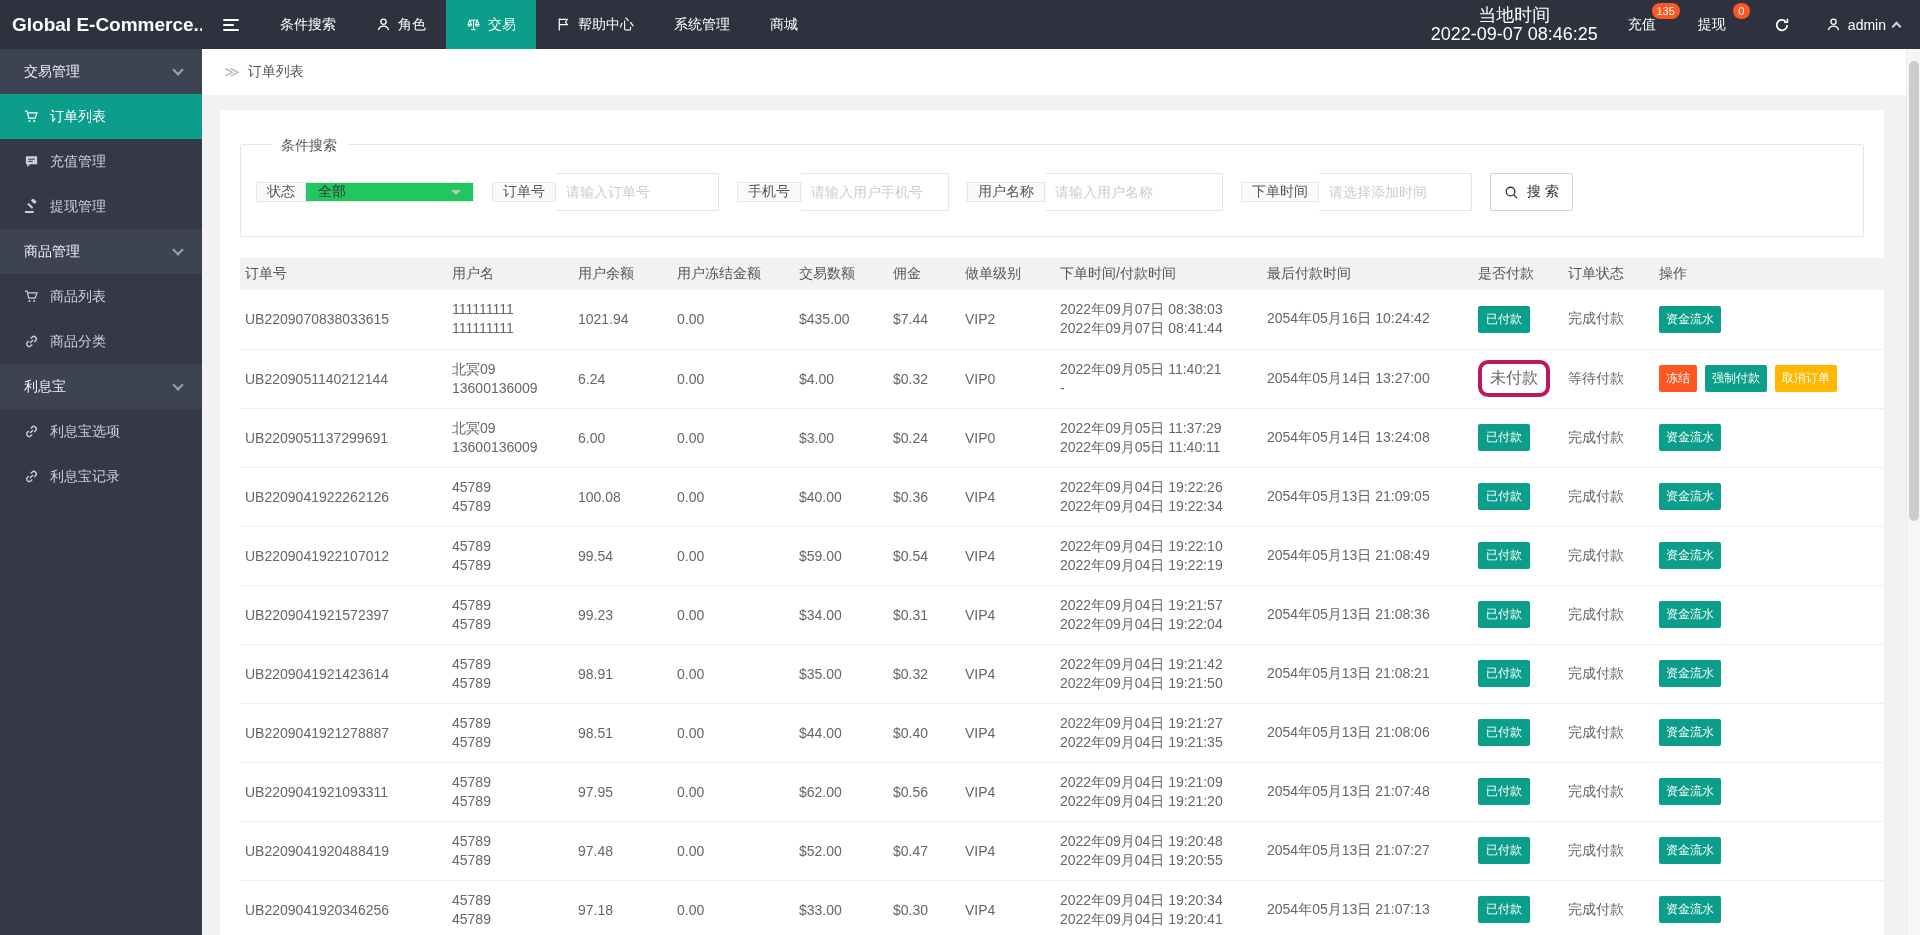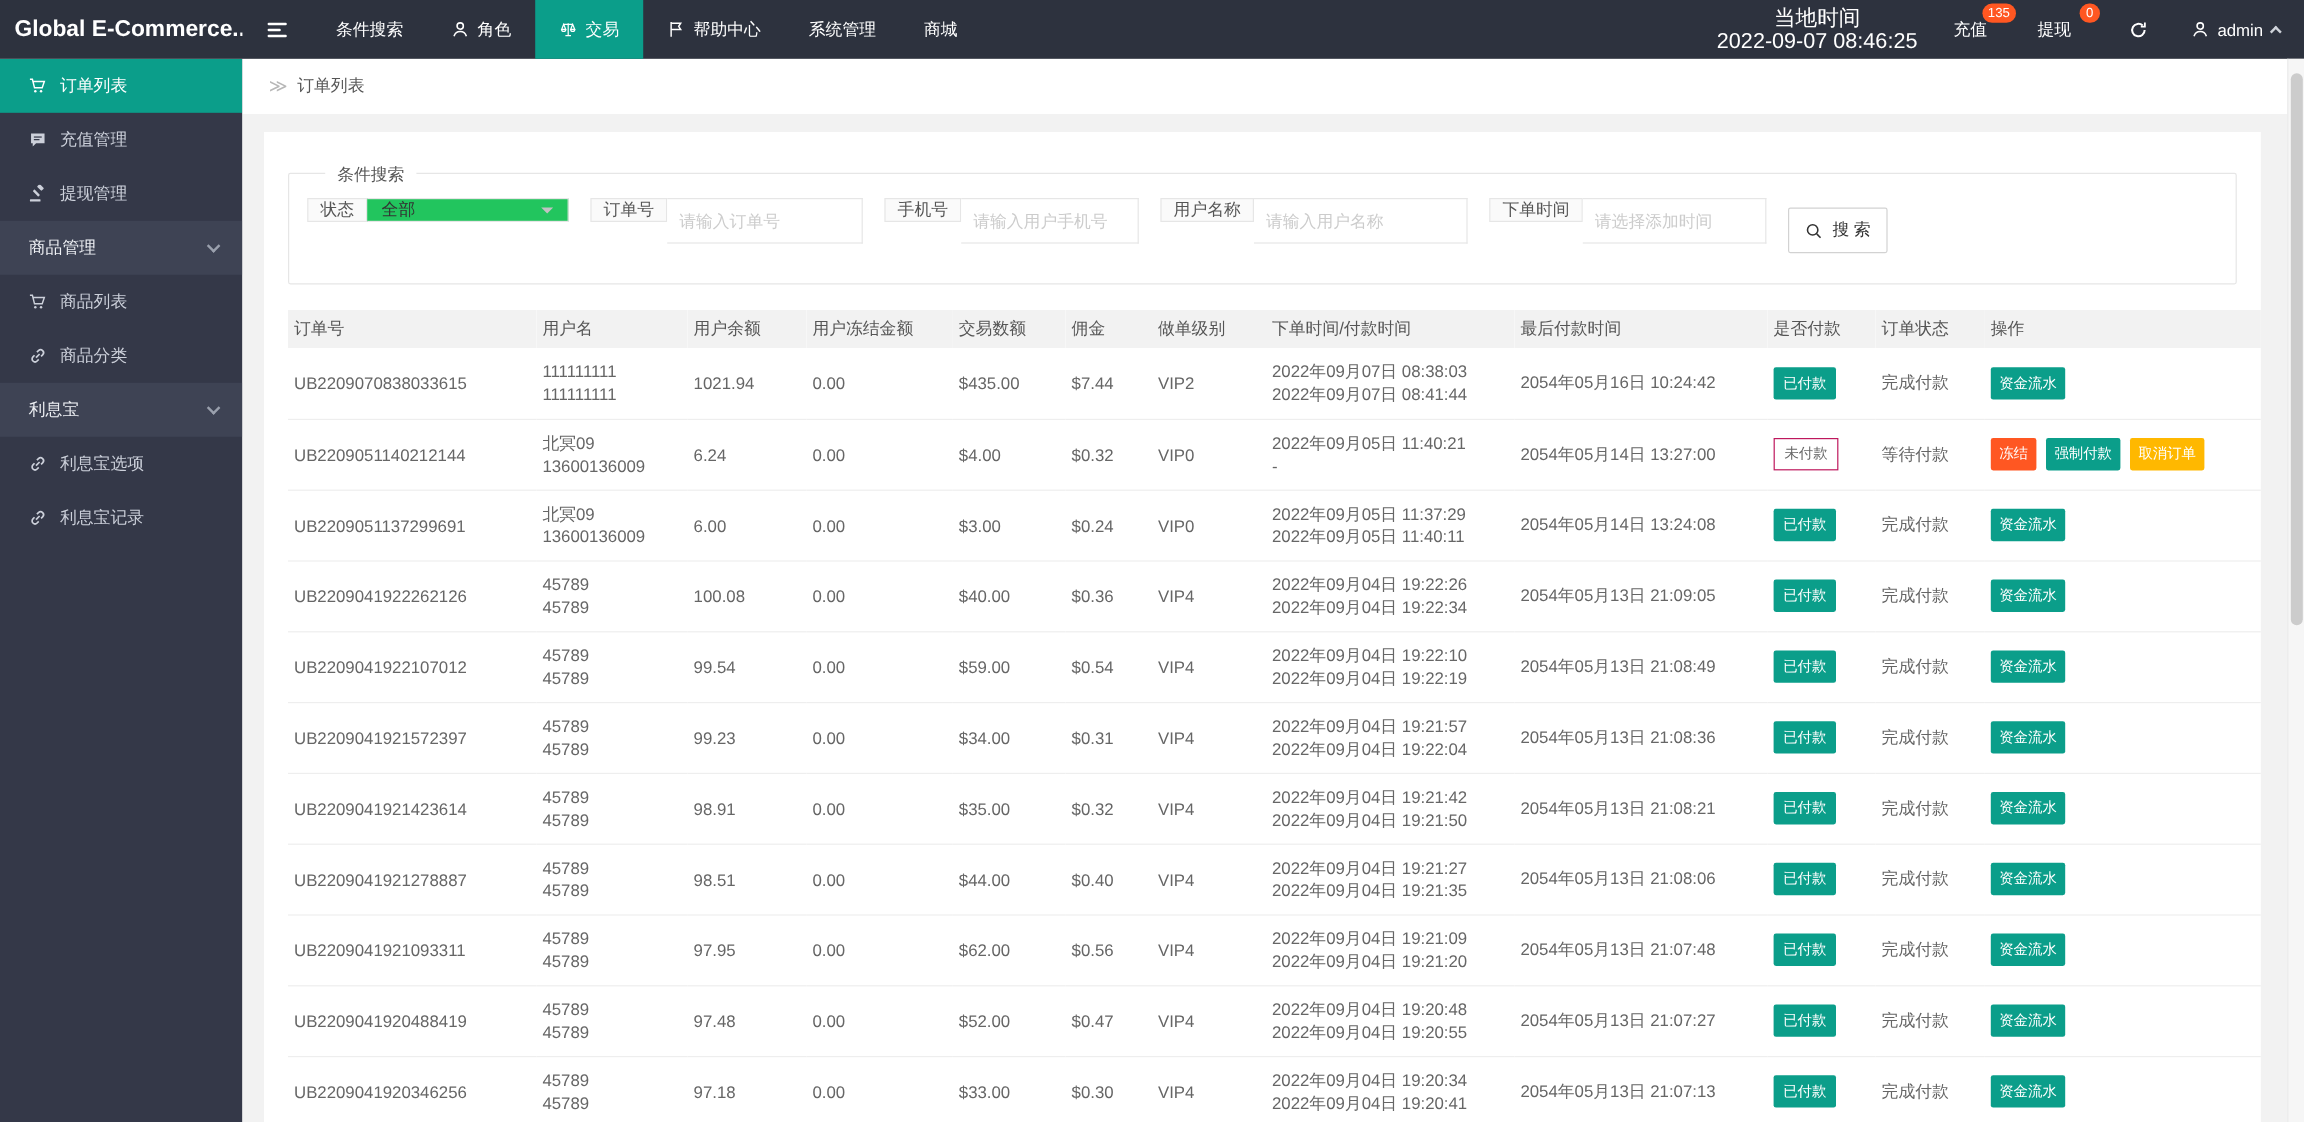--- a/index.html
+++ b/index.html
@@ -35,36 +35,36 @@
   .side-item.active .ic{color:#fff}
   
   .breadcrumb{position:absolute;top:49px;left:202px;right:0;height:46px;background:#fff;display:flex;align-items:center;padding-left:22px;font-size:14px;color:#555;gap:8px}
   .bc-arrow{color:#b7b7b7;font-size:15px}
   
   main{position:absolute;top:95px;left:202px;right:0;bottom:0;background:#f2f2f2;padding:15px 0 0 18px}
   .card{background:#fff;width:1664px;height:1000px;padding:20px}
   .fieldset{position:relative;margin-top:14px;border:1px solid #e6e6e6;border-radius:2px;padding:20px 15px 17px 15px}
   .legend{position:absolute;top:-11px;left:30px;background:#fff;padding:0 10px;font-size:14px;color:#555;line-height:22px}
   .filter-row{display:flex;align-items:center;gap:18px}
-  .fgroup{display:flex;align-items:flex-start;height:54px}
+  .fgroup{display:flex;align-items:center;height:54px}
   .flabel{background:#fafafa;border:1px solid #e6e6e6;display:flex;align-items:center;padding:0 10px;font-size:14px;color:#555;white-space:nowrap}
   .fin{border:1px solid #e6e6e6;border-left:none;height:38px;padding:0 10px;font-size:14px;color:#333;outline:none;font-family:inherit;background:#fff}
   .fin::placeholder{color:#ccc}
   .w163{width:163px}.w178{width:178px}.w148{width:148px}.w153{width:153px}
   .fselect{border:1px solid #e6e6e6;border-left:none;width:168px;display:flex;align-items:center;justify-content:space-between;padding:0 12px;font-size:14px;color:#333;background:#22c55e;cursor:pointer}
   .caret{width:0;height:0;border:5px solid transparent;border-top-color:#c2c2c2;margin-top:6px}
   .search-btn{height:38px;border:1px solid #d2d2d2;border-radius:2px;background:#fff;display:flex;align-items:center;gap:8px;padding:0 13px;font-size:14px;color:#333;cursor:pointer;font-family:inherit}
   .search-btn svg{width:15px;height:15px}
   
   table{width:1644px;border-collapse:collapse;margin-top:21px;table-layout:fixed}
   th{background:#f2f2f2;height:32px;font-weight:normal;text-align:left;font-size:14px;color:#555;padding:0 5px;white-space:nowrap;overflow:hidden}
   td{height:59px;border-bottom:1px solid #eee;font-size:14px;color:#666;padding:0 5px;vertical-align:middle;white-space:nowrap;overflow:hidden}
   .two div{line-height:19px}
   .badge-paid{display:inline-block;background:var(--accent);color:#fff;font-size:12px;padding:5px 8px;border-radius:2px}
-  .badge-unpaid{display:inline-block;background:#fff;border:1px solid #be185d;color:#666;font-size:12px;padding:4px 8px;border-radius:0}
+  .badge-unpaid{display:inline-block;background:#fff;border:4px solid #be185d;color:#666;font-size:16px;padding:4px 8px;border-radius:10px}
   .abtn{display:inline-block;color:#fff;font-size:12px;padding:5px 7px;border-radius:2px;margin-right:8px;cursor:pointer}
   .abtn.teal{background:var(--accent)}
   .abtn.red{background:var(--danger)}
   .abtn.yellow{background:var(--warning)}
   
   .scrollbar{position:absolute;top:49px;right:0;width:14px;bottom:0;background:#f6f6f6;border-left:1px solid #ebebeb;z-index:6}
   .thumb{position:absolute;top:12px;left:2px;width:10px;height:460px;background:#ccc;border-radius:5px}
 </style>
 </head>
 <body>
@@ -144,20 +144,21 @@
             <path d="M2.5 14c1-3.2 3.8-4.2 5.5-4.2s4.5 1 5.5 4.2"></path>
           </svg>
       </span>
       <span>admin</span>
       <span class="chevup"></span>
     </div>
   </div>
 </header>
 
 <aside id="sidebar">
+    <div class="side-group"><span>交易管理</span><span class="chev"></span></div>
     <div class="side-item active">
       <span class="ic">
         <svg viewBox="0 0 16 16" fill="none" stroke="currentColor" stroke-width="1.3">
           <path d="M1 2.2h2.2l1.9 7.6h6.8l1.9-5.6H4"></path>
           <circle cx="5.8" cy="12.8" r="1.1" fill="currentColor" stroke="none"></circle>
           <circle cx="10.9" cy="12.8" r="1.1" fill="currentColor" stroke="none"></circle>
         </svg>
       </span>
       <span>订单列表</span>
     </div>

